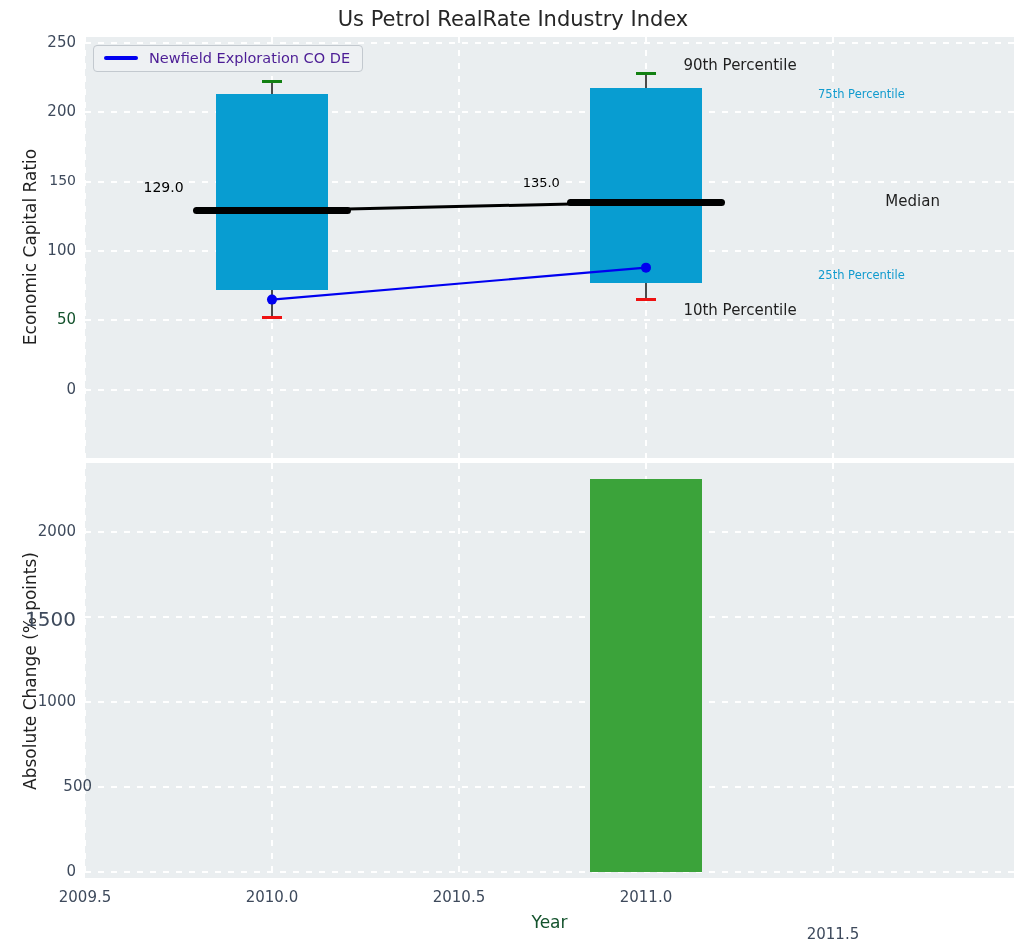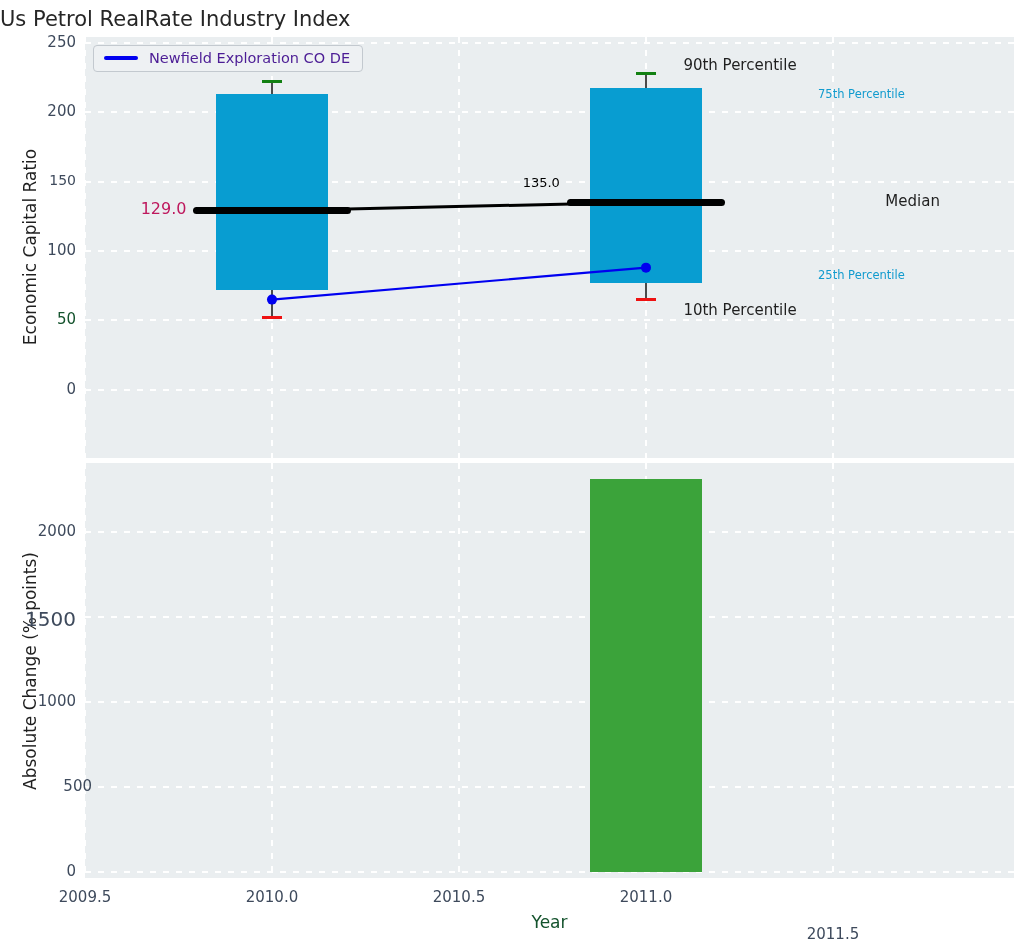--- a/index.html
+++ b/index.html
@@ -1,21 +1,21 @@
 <!DOCTYPE html>
 <html><head>
 <meta charset="utf-8">
 <style>
   html,body{margin:0;padding:0;background:#fff;}
   .figure{
     position:relative;width:1026px;height:942px;background:#ffffff;
     font-family:"DejaVu Sans","Liberation Sans",sans-serif;overflow:hidden;
   }
   .chart-title{
-    position:absolute;top:7px;left:0;width:1026px;
+    position:absolute;top:7px;left:0;width:1026px;text-align:center;
     font-size:21px;color:#262626;
   }
   .plot{position:absolute;}
   #plot-top{left:85px;top:37px;width:929px;height:421px;}
   #plot-bottom{left:85px;top:463px;width:929px;height:415px;}
   .ylabel{
     position:absolute;writing-mode:vertical-rl;transform:translate(-50%,-50%) rotate(180deg);
     font-size:17px;color:#1f1f1f;white-space:nowrap;left:30px;
   }
   #ylabel-top{top:247px;}
@@ -67,21 +67,21 @@
       <div style="position: absolute; left: 504.517px; width: 112.946px; top: 51.4092px; height: 194.521px; background: rgb(8, 157, 209);"></div>
       <div style="position: absolute; left: 550.519px; width: 20.9436px; top: 34.6254px; height: 3px; background: rgb(18, 128, 18);"></div>
       <div style="position: absolute; left: 550.519px; width: 20.9436px; top: 261.104px; height: 3px; background: rgb(238, 17, 17);"></div>
       <svg width="929" height="421" style="position: absolute; left: 0px; top: 0px; z-index: 3; overflow: visible;">
         <polyline points="186.9967793880895,173.67986798679868 560.9903381642685,165.34323432343234" fill="none" stroke="#000000" stroke-width="3"></polyline>
         <polyline points="186.9967793880895,262.6039603960396 560.9903381642685,230.64686468646863" fill="none" stroke="#0000f0" stroke-width="2.2"></polyline>
         <circle cx="186.9967793880895" cy="262.6039603960396" r="5" fill="#0000f0"></circle>
         <circle cx="560.9903381642685" cy="230.64686468646863" r="5" fill="#0000f0"></circle>
       </svg>
       <div style="position: absolute; left: 108.458px; width: 157.077px; top: 170.18px; height: 7px; background: rgb(0, 0, 0); border-radius: 3.5px; z-index: 4;"></div>
-      <div style="position: absolute; left: 78.5386px; top: 150.059px; transform: translate(-50%, -50%); font-size: 16px; color: #be185d; z-index: 4; white-space: nowrap; margin-top: 21px;">129.0</div>
+      <div style="position: absolute; left: 78.5386px; top: 150.059px; transform: translate(-50%, -50%); font-size: 14px; color: #000000; z-index: 4; white-space: nowrap;">129.0</div>
       <div style="position: absolute; left: 482.452px; width: 157.077px; top: 161.843px; height: 7px; background: rgb(0, 0, 0); border-radius: 3.5px; z-index: 4;"></div>
       <div style="position: absolute; left: 456.272px; top: 144.502px; transform: translate(-50%, -50%); font-size: 13px; color: rgb(0, 0, 0); z-index: 4; white-space: nowrap;">135.0</div>
       <div style="position: absolute; left: 598.39px; top: 28.4835px; transform: translateY(-50%); font-size: 15px; color: rgb(31, 31, 31); z-index: 4; white-space: nowrap;">90th Percentile</div>
       <div style="position: absolute; left: 598.39px; top: 273.025px; transform: translateY(-50%); font-size: 15px; color: rgb(31, 31, 31); z-index: 4; white-space: nowrap;">10th Percentile</div>
       <div style="position: absolute; left: 733.027px; top: 56.967px; transform: translateY(-50%); font-size: 11.5px; color: rgb(17, 155, 206); z-index: 4; white-space: nowrap;">75th Percentile</div>
       <div style="position: absolute; left: 733.027px; top: 238.289px; transform: translateY(-50%); font-size: 11.5px; color: rgb(17, 155, 206); z-index: 4; white-space: nowrap;">25th Percentile</div>
       <div style="position: absolute; left: 800.346px; top: 163.954px; transform: translateY(-50%); font-size: 15px; color: rgb(31, 31, 31); z-index: 4; white-space: nowrap;">Median</div>
     </div>
 
   <div class="plot" id="plot-bottom" style="background: rgb(234, 238, 240);">

